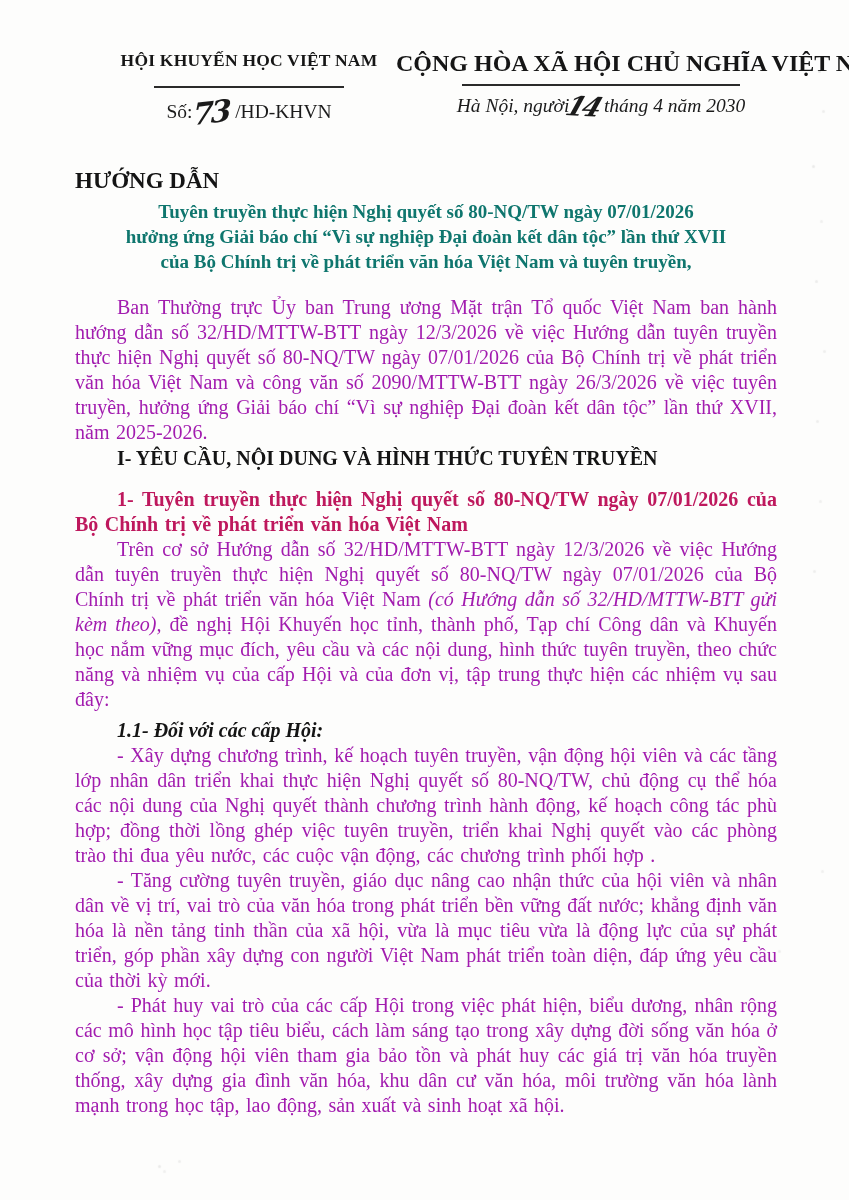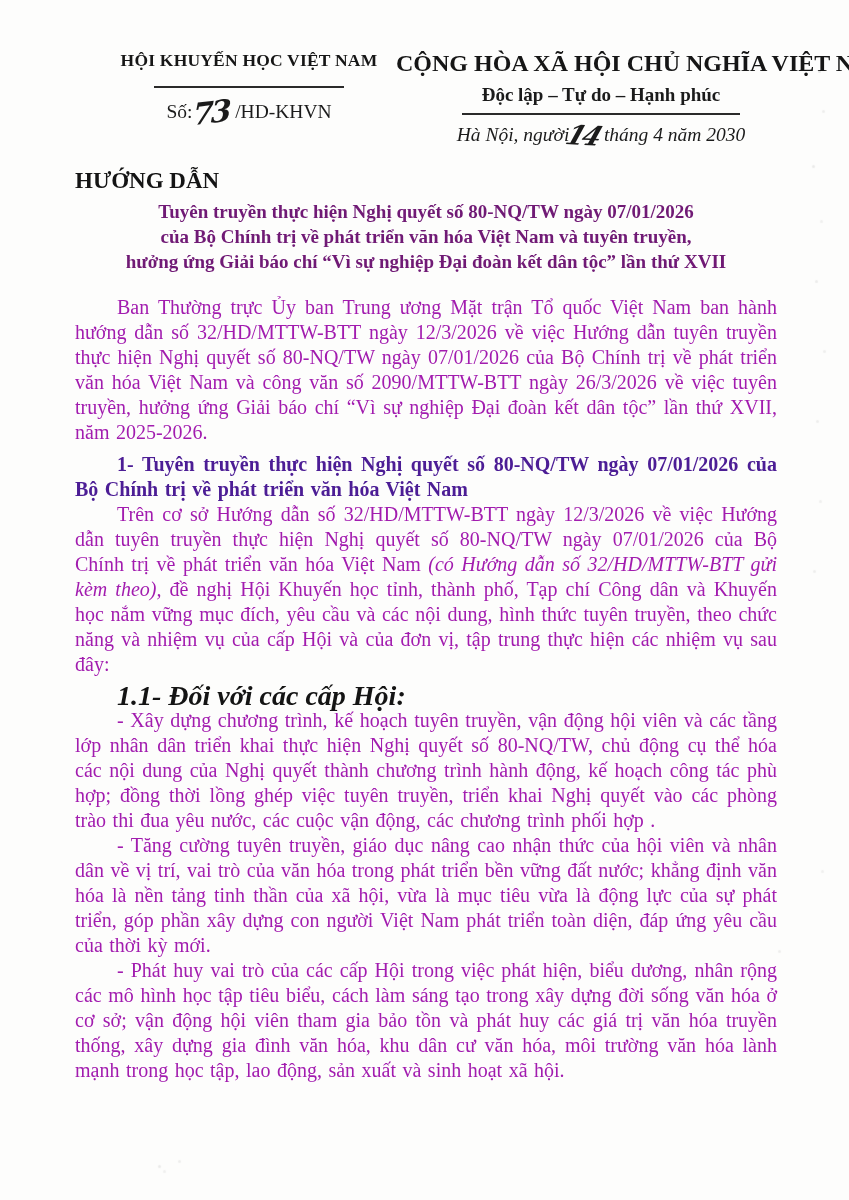--- a/index.html
+++ b/index.html
@@ -83,38 +83,38 @@
 
   
   .content{
     position:absolute;left:75px;top:168px;width:702px;
   }
   .doc-title{
     margin:0 0 5px;text-align:left;
     font-size:23px;font-weight:bold;color:#141414;
   }
   .doc-sub{
-    text-align:center;font-weight:bold;font-size:19px;line-height:25px;color:#701a75;
+    text-align:center;font-weight:bold;font-size:19px;line-height:25px;color:#0f766e;
   }
   .doc-sub-block{margin-bottom:21px;}
   p.para{
     margin:0;text-align:justify;
     font-size:20px;line-height:25px;word-spacing:1.5px;
     text-indent:42px;color:#a21caf;
   }
   p.h-section{
     margin:1px 0 0;font-weight:bold;font-size:20px;line-height:25px;
     text-indent:42px;color:#141414;
   }
   p.h-sub{
-    margin:7px 0 0;font-weight:bold;font-size:20px;line-height:25px;
-    text-align:justify;text-indent:42px;word-spacing:1.5px;color:#4c1d95;
+    margin:16px 0 0;font-weight:bold;font-size:20px;line-height:25px;
+    text-align:justify;text-indent:42px;word-spacing:1.5px;color:#be185d;
   }
   p.h-italic{
-    margin:6px 0 0;font-weight:bold;font-style:italic;font-size:28px;line-height:25px;
+    margin:6px 0 0;font-weight:bold;font-style:italic;font-size:20px;line-height:25px;
     text-indent:42px;color:#141414;
   }
   .gap-s{margin-top:5px;}
   .gap-m{margin-top:8px;}
   .gap-b{margin-top:12px;}
   .it{font-style:italic;}
 </style>
 </head>
 <body>
 
@@ -122,35 +122,35 @@
   <div class="speck"></div>
 
   <div class="lh-left">
     <div class="org">HỘI KHUYẾN HỌC VIỆT NAM</div>
     <div class="rule-left"></div>
     <div class="docnum"><span>Số:</span><span class="hand">73</span><span>/HD-KHVN</span></div>
   </div>
 
   <div class="lh-right">
     <div class="motto1">CỘNG HÒA XÃ HỘI CHỦ NGHĨA VIỆT NAM</div>
-    <div class="motto2">Độc lập – Tự do – Hạnh phúc</div>
     <div class="rule-right"></div>
     <div class="dateline"><span>Hà Nội, người</span><span class="hand hand-day">14</span><span>tháng 4 năm 2030</span></div>
   </div>
 
   <div class="content">
     <h1 class="doc-title">HƯỚNG DẪN</h1>
     <div class="doc-sub-block">
       <div class="doc-sub">Tuyên truyền thực hiện Nghị quyết số 80-NQ/TW ngày 07/01/2026</div>
+      <div class="doc-sub">hưởng ứng Giải báo chí “Vì sự nghiệp Đại đoàn kết dân tộc” lần thứ XVII</div>
       <div class="doc-sub">của Bộ Chính trị về phát triển văn hóa Việt Nam và tuyên truyền,</div>
-      <div class="doc-sub">hưởng ứng Giải báo chí “Vì sự nghiệp Đại đoàn kết dân tộc” lần thứ XVII</div>
     </div>
 
     <p class="para">Ban Thường trực Ủy ban Trung ương Mặt trận Tổ quốc Việt Nam ban hành hướng dẫn số 32/HD/MTTW-BTT ngày 12/3/2026 về việc Hướng dẫn tuyên truyền thực hiện Nghị quyết số 80-NQ/TW ngày 07/01/2026 của Bộ Chính trị về phát triển văn hóa Việt Nam và công văn số 2090/MTTW-BTT ngày 26/3/2026 về việc tuyên truyền, hưởng ứng Giải báo chí “Vì sự nghiệp Đại đoàn kết dân tộc” lần thứ XVII, năm 2025-2026.</p>
 
+    <p class="h-section">I- YÊU CẦU, NỘI DUNG VÀ HÌNH THỨC TUYÊN TRUYỀN</p>
     <p class="h-sub">1- Tuyên truyền thực hiện Nghị quyết số 80-NQ/TW ngày 07/01/2026 của Bộ Chính trị về phát triển văn hóa Việt Nam</p>
 
     <p class="para gap-s"><span>Trên cơ sở Hướng dẫn số 32/HD/MTTW-BTT ngày 12/3/2026 về việc Hướng dẫn tuyên truyền thực hiện Nghị quyết số 80-NQ/TW ngày 07/01/2026 của Bộ Chính trị về phát triển văn hóa Việt Nam </span><span class="it">(có Hướng dẫn số 32/HD/MTTW-BTT gửi kèm theo),</span><span> đề nghị Hội Khuyến học tỉnh, thành phố, Tạp chí Công dân và Khuyến học nắm vững mục đích, yêu cầu và các nội dung, hình thức tuyên truyền, theo chức năng và nhiệm vụ của cấp Hội và của đơn vị, tập trung thực hiện các nhiệm vụ sau đây:</span></p>
 
     <p class="h-italic">1.1- Đối với các cấp Hội:</p>
 
     <p class="para gap-m">- Xây dựng chương trình, kế hoạch tuyên truyền, vận động hội viên và các tầng lớp nhân dân triển khai thực hiện Nghị quyết số 80-NQ/TW, chủ động cụ thể hóa các nội dung của Nghị quyết thành chương trình hành động, kế hoạch công tác phù hợp; đồng thời lồng ghép việc tuyên truyền, triển khai Nghị quyết vào các phòng trào thi đua yêu nước, các cuộc vận động, các chương trình phối hợp .</p>
     <p class="para gap-b">- Tăng cường tuyên truyền, giáo dục nâng cao nhận thức của hội viên và nhân dân về vị trí, vai trò của văn hóa trong phát triển bền vững đất nước; khẳng định văn hóa là nền tảng tinh thần của xã hội, vừa là mục tiêu vừa là động lực của sự phát triển, góp phần xây dựng con người Việt Nam phát triển toàn diện, đáp ứng yêu cầu của thời kỳ mới.</p>
     <p class="para gap-b">- Phát huy vai trò của các cấp Hội trong việc phát hiện, biểu dương, nhân rộng các mô hình học tập tiêu biểu, cách làm sáng tạo trong xây dựng đời sống văn hóa ở cơ sở; vận động hội viên tham gia bảo tồn và phát huy các giá trị văn hóa truyền thống, xây dựng gia đình văn hóa, khu dân cư văn hóa, môi trường văn hóa lành mạnh trong học tập, lao động, sản xuất và sinh hoạt xã hội.</p>
   </div>

